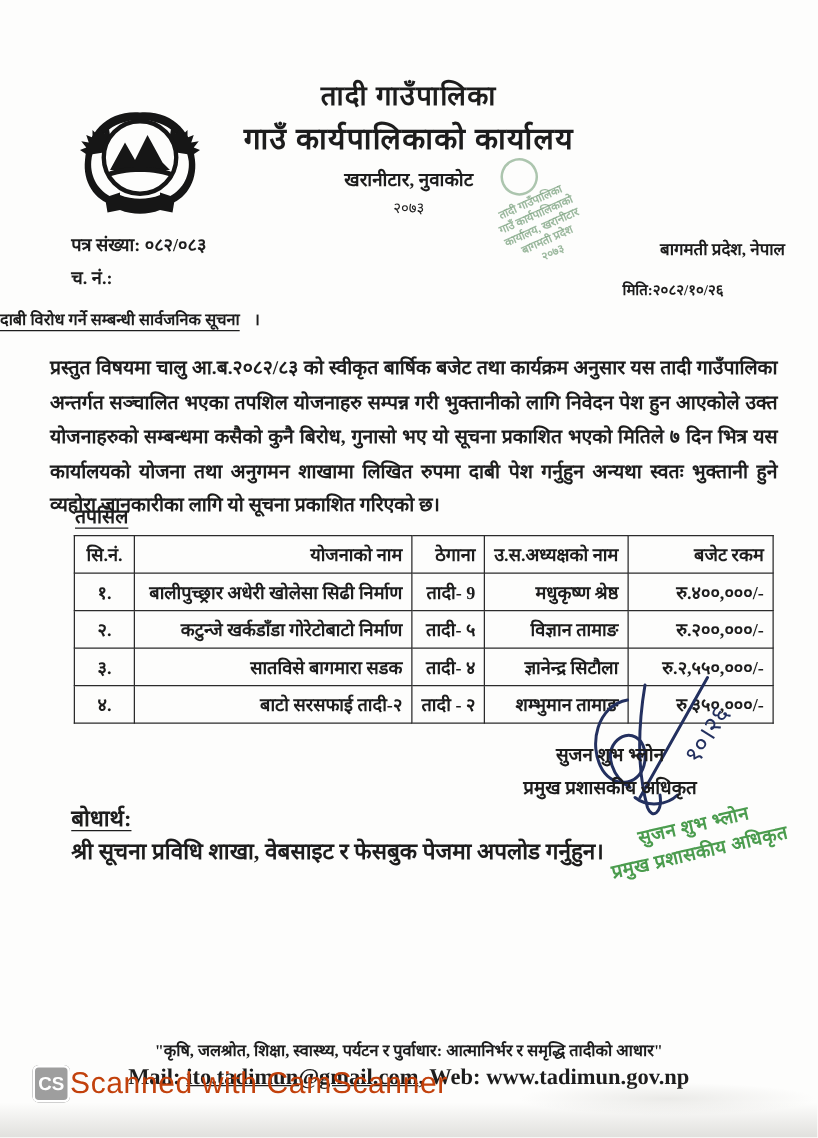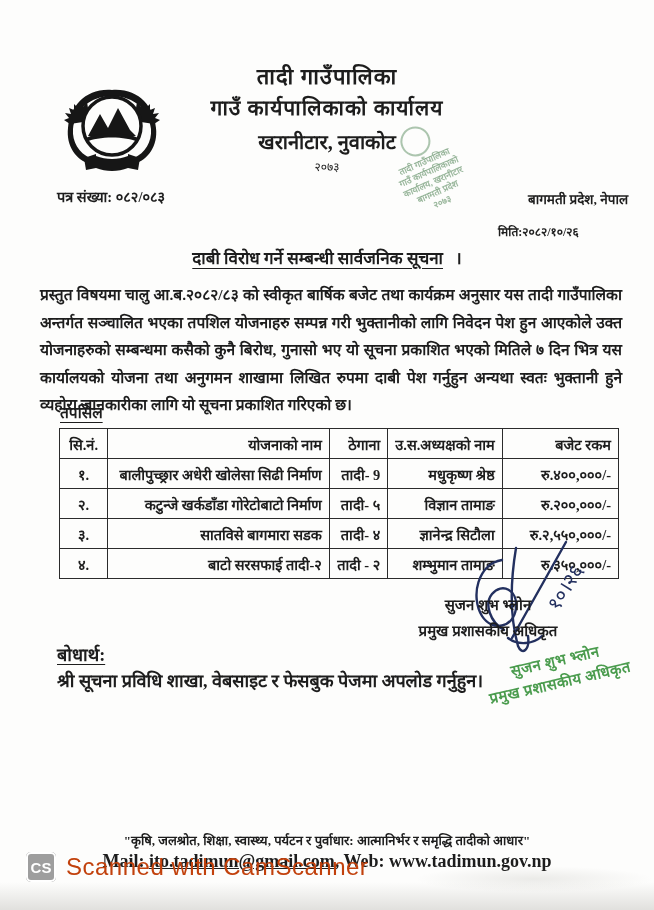--- a/index.html
+++ b/index.html
@@ -6,42 +6,42 @@
   body{
     width:654px;height:910px;position:relative;overflow:hidden;
     background:#fdfdfc;color:#1d1d1d;
     font-family:"Liberation Serif","DejaVu Serif",serif;
   }
   .abs{position:absolute;}
 
   
   .letterhead{top:60px;left:0;right:0;text-align:center;}
   .lh-municipality{font-size:22px;font-weight:bold;letter-spacing:1px;}
-  .lh-office{font-size:21px;font-weight:bold;margin-top:3px;letter-spacing:1px;}
-  .lh-address{font-size:20px;font-weight:bold;margin-top:7px;}
+  .lh-office{font-size:24px;font-weight:bold;margin-top:3px;letter-spacing:1px;}
+  .lh-address{font-size:15px;font-weight:bold;margin-top:7px;}
   .lh-year{font-size:12px;margin-top:3px;}
   .logo{left:56px;top:84px;}
 
   .stamp-header{
     left:362px;top:124px;width:130px;text-align:center;
     transform:rotate(-24deg);
     color:rgba(74,128,80,.55);font-size:9px;line-height:11px;font-weight:bold;
   }
   .stamp-header .ring{
     display:block;width:26px;height:26px;margin:0 auto 2px auto;
     border:2px solid rgba(74,128,80,.45);border-radius:50%;
   }
 
   
   .meta-left{left:57px;top:184px;font-size:14.5px;font-weight:bold;line-height:26px;}
   .province{left:528px;top:190px;font-size:13.5px;font-weight:bold;white-space:nowrap;}
   .date-line{left:498px;top:223px;font-size:12px;font-weight:bold;white-space:nowrap;}
 
   
-  .subject{top:246px;left:0;right:0;text-align:center;font-size:17px;font-weight:bold;}
+  .subject{top:246px;left:0;right:0;text-align:left;font-size:13px;font-weight:bold;}
   .subject .u{text-decoration:underline;text-underline-offset:4px;}
   .subject .term{margin-left:8px;}
 
   
   .body-par{
     left:40px;top:281px;width:582px;
     font-size:15.5px;line-height:27.6px;font-weight:600;
     text-align:justify;
   }
 
@@ -76,21 +76,21 @@
   .cc-label{left:57px;top:642px;font-size:18px;font-weight:bold;text-decoration:underline;text-underline-offset:3px;}
   .cc-line{left:57px;top:668px;font-size:18px;font-weight:600;}
 
   
   .footer-slogan{top:831px;left:0;right:0;text-align:center;font-size:13px;font-weight:bold;}
   .footer-contact{top:851px;left:0;right:0;text-align:center;font-size:18px;font-weight:bold;
     font-family:"Liberation Serif",serif;}
   .footer-contact .email{text-decoration:underline;}
 
   
-  .cam{left:26px;top:852px;display:flex;align-items:center;gap:10px;font-family:"Liberation Sans","DejaVu Sans",sans-serif;}
+  .cam{left:26px;top:852px;display:flex;align-items:center;gap:0;font-family:"Liberation Sans","DejaVu Sans",sans-serif;}
   .cam-badge{
     width:30px;height:30px;border-radius:5px;background:#9e9e9e;
     color:#fff;font-weight:bold;font-size:15px;
     display:flex;align-items:center;justify-content:center;
     box-shadow:inset 0 0 0 2px #fff,inset 0 0 0 4px #9e9e9e;
   }
   .cam-text{font-size:24px;color:#c2410c;letter-spacing:.5px;}
 
   .scan-shadow{
     left:0;right:0;bottom:0;height:28px;
@@ -130,20 +130,23 @@
   <div>कार्यालय, खरानीटार</div>
   <div>बागमती प्रदेश</div>
   <div>२०७३</div>
 </div>
 
 <div class="abs meta-left">
   <div>
     <span>पत्र संख्या:</span>
     <span>०८२/०८३</span>
   </div>
+  <div>
+    <span>च. नं.:</span>
+  </div>
 </div>
 
 <div class="abs province">बागमती प्रदेश, नेपाल</div>
 
 <div class="abs date-line">
   <span>मिति:</span><span>२०८२/१०/२६</span>
 </div>
 
 <div class="abs subject">
   <span class="u">दाबी विरोध गर्ने सम्बन्धी सार्वजनिक सूचना</span>

